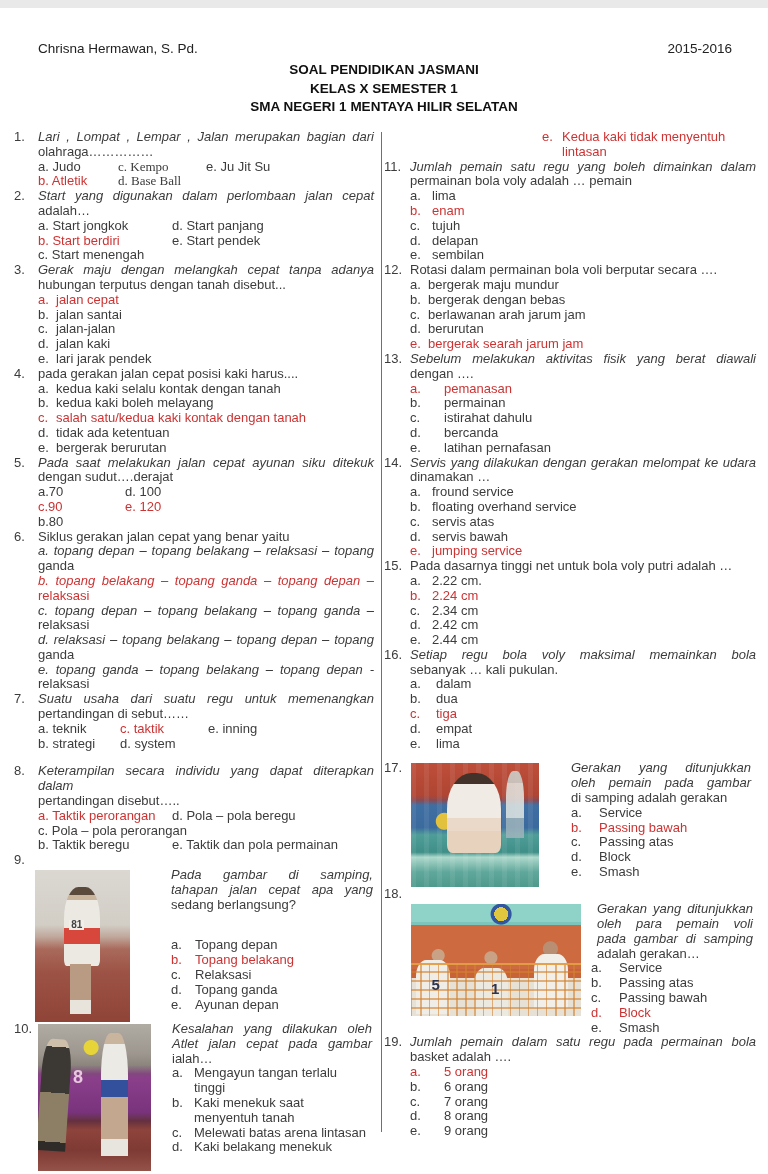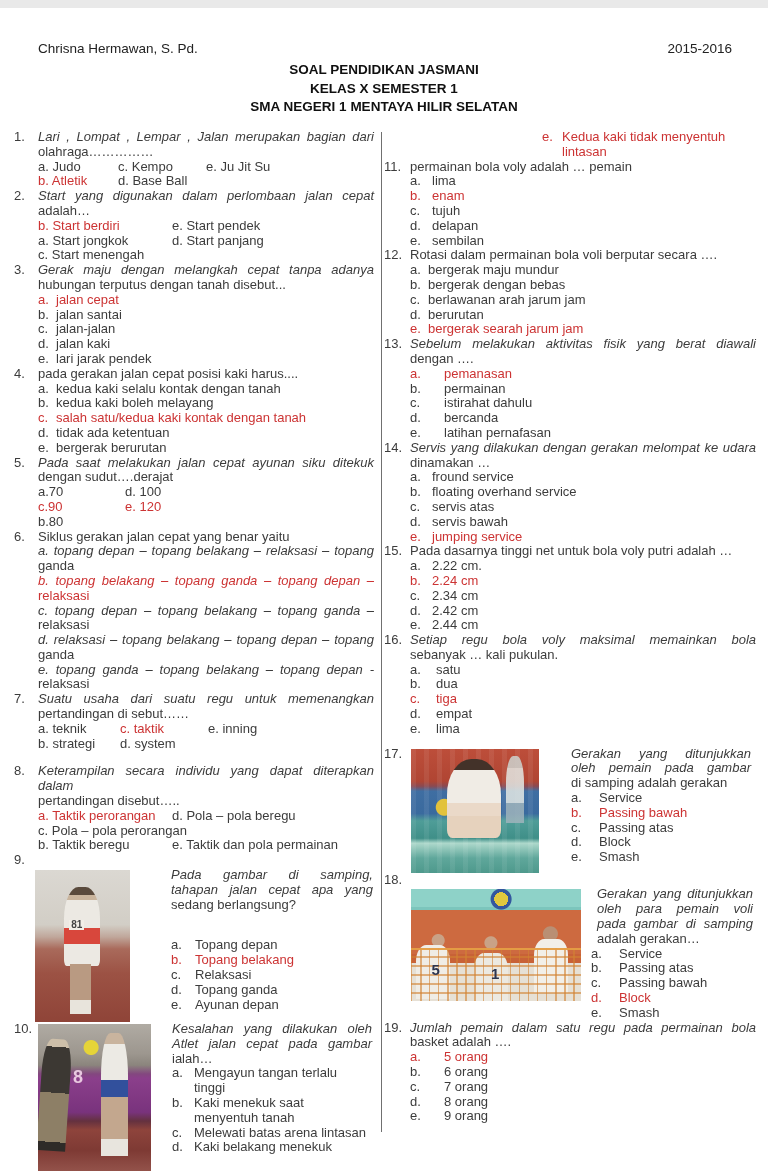--- a/index.html
+++ b/index.html
@@ -30,21 +30,21 @@
   .otext{flex:1;min-width:0;}
   .iopt{margin:0;}
   .imgrow{display:flex;flex:1;align-items:flex-start;}
   .imgtxt{min-width:0;}
   .photo{flex:none;position:relative;overflow:hidden;}
   .plabel{position:absolute;}
   .cont{display:flex;padding-left:158px;}
   .cont .letter{width:20px;}
   .ctext{width:172px;}
   
-  .qL0 .cell:nth-child(1){width:80px;}  .qL0 .cell:nth-child(2){width:88px;}
+  .qL0 .cell:nth-child(1){width:80px;}  .qL0 .cell:nth-child(2){width:88px;font-family:Liberation Serif, serif;}
   .qL1 .cell:nth-child(1){width:134px;}
   .qL2 .letter,.qL3 .letter{width:18px;}
   .qL4 .cell:nth-child(1){width:87px;}
   .qL6 .cell:nth-child(1){width:82px;}  .qL6 .cell:nth-child(2){width:88px;}
   .qL7{margin-top:13px;}
   .qL7 .cell:nth-child(1){width:134px;}
   .qL8 .photo{width:95px;height:152px;margin-left:21px;margin-top:2px;}
   .qL8 .imgtxt{margin-left:41px;width:202px;}
   .qL8 .opts{margin-top:26px;}
   .qL8 .letter{width:24px;}
@@ -144,26 +144,26 @@
         </div>
       </div>
       <div class="q qL1 flexq">
         <div class="qnum">2.</div>
         <div class="qcontent">
           <div class="stem">
             <div class="jl">Start yang digunakan dalam perlombaan jalan cepat</div>
             <div>adalah…</div>
           </div>
           <div class="row">
+            <span class="cell">a. Start jongkok</span>
+            <span class="cell">d. Start panjang</span>
+          </div>
+          <div class="row">
             <span class="cell red">b. Start berdiri</span>
             <span class="cell">e. Start pendek</span>
-          </div>
-          <div class="row">
-            <span class="cell">a. Start jongkok</span>
-            <span class="cell">d. Start panjang</span>
           </div>
           <div class="row">
             <span class="cell">c. Start menengah</span>
           </div>
         </div>
       </div>
       <div class="q qL2 flexq">
         <div class="qnum">3.</div>
         <div class="qcontent">
           <div class="stem">
@@ -395,20 +395,21 @@
       <div class="q qR0">
         <div class="cont">
           <span class="letter red">e.</span>
           <span class="ctext red">Kedua kaki tidak menyentuh lintasan</span>
         </div>
       </div>
       <div class="q qR1 flexq">
         <div class="qnum">11.</div>
         <div class="qcontent">
           <div class="stem">
+            <div class="jl">Jumlah pemain satu regu yang boleh dimainkan dalam</div>
             <div>permainan bola voly adalah … pemain</div>
           </div>
           <div class="opts">
             <div class="opt">
               <span class="letter">a.</span>
               <span class="otext">lima</span>
             </div>
             <div class="opt red">
               <span class="letter">b.</span>
               <span class="otext">enam</span>
@@ -553,21 +554,21 @@
       <div class="q qR6 flexq">
         <div class="qnum">16.</div>
         <div class="qcontent">
           <div class="stem">
             <div class="jl">Setiap regu bola voly maksimal memainkan bola</div>
             <div>sebanyak … kali pukulan.</div>
           </div>
           <div class="opts">
             <div class="opt">
               <span class="letter">a.</span>
-              <span class="otext">satu</span>
+              <span class="otext">dalam</span>
             </div>
             <div class="opt">
               <span class="letter">b.</span>
               <span class="otext">dua</span>
             </div>
             <div class="opt red">
               <span class="letter">c.</span>
               <span class="otext">tiga</span>
             </div>
             <div class="opt">

